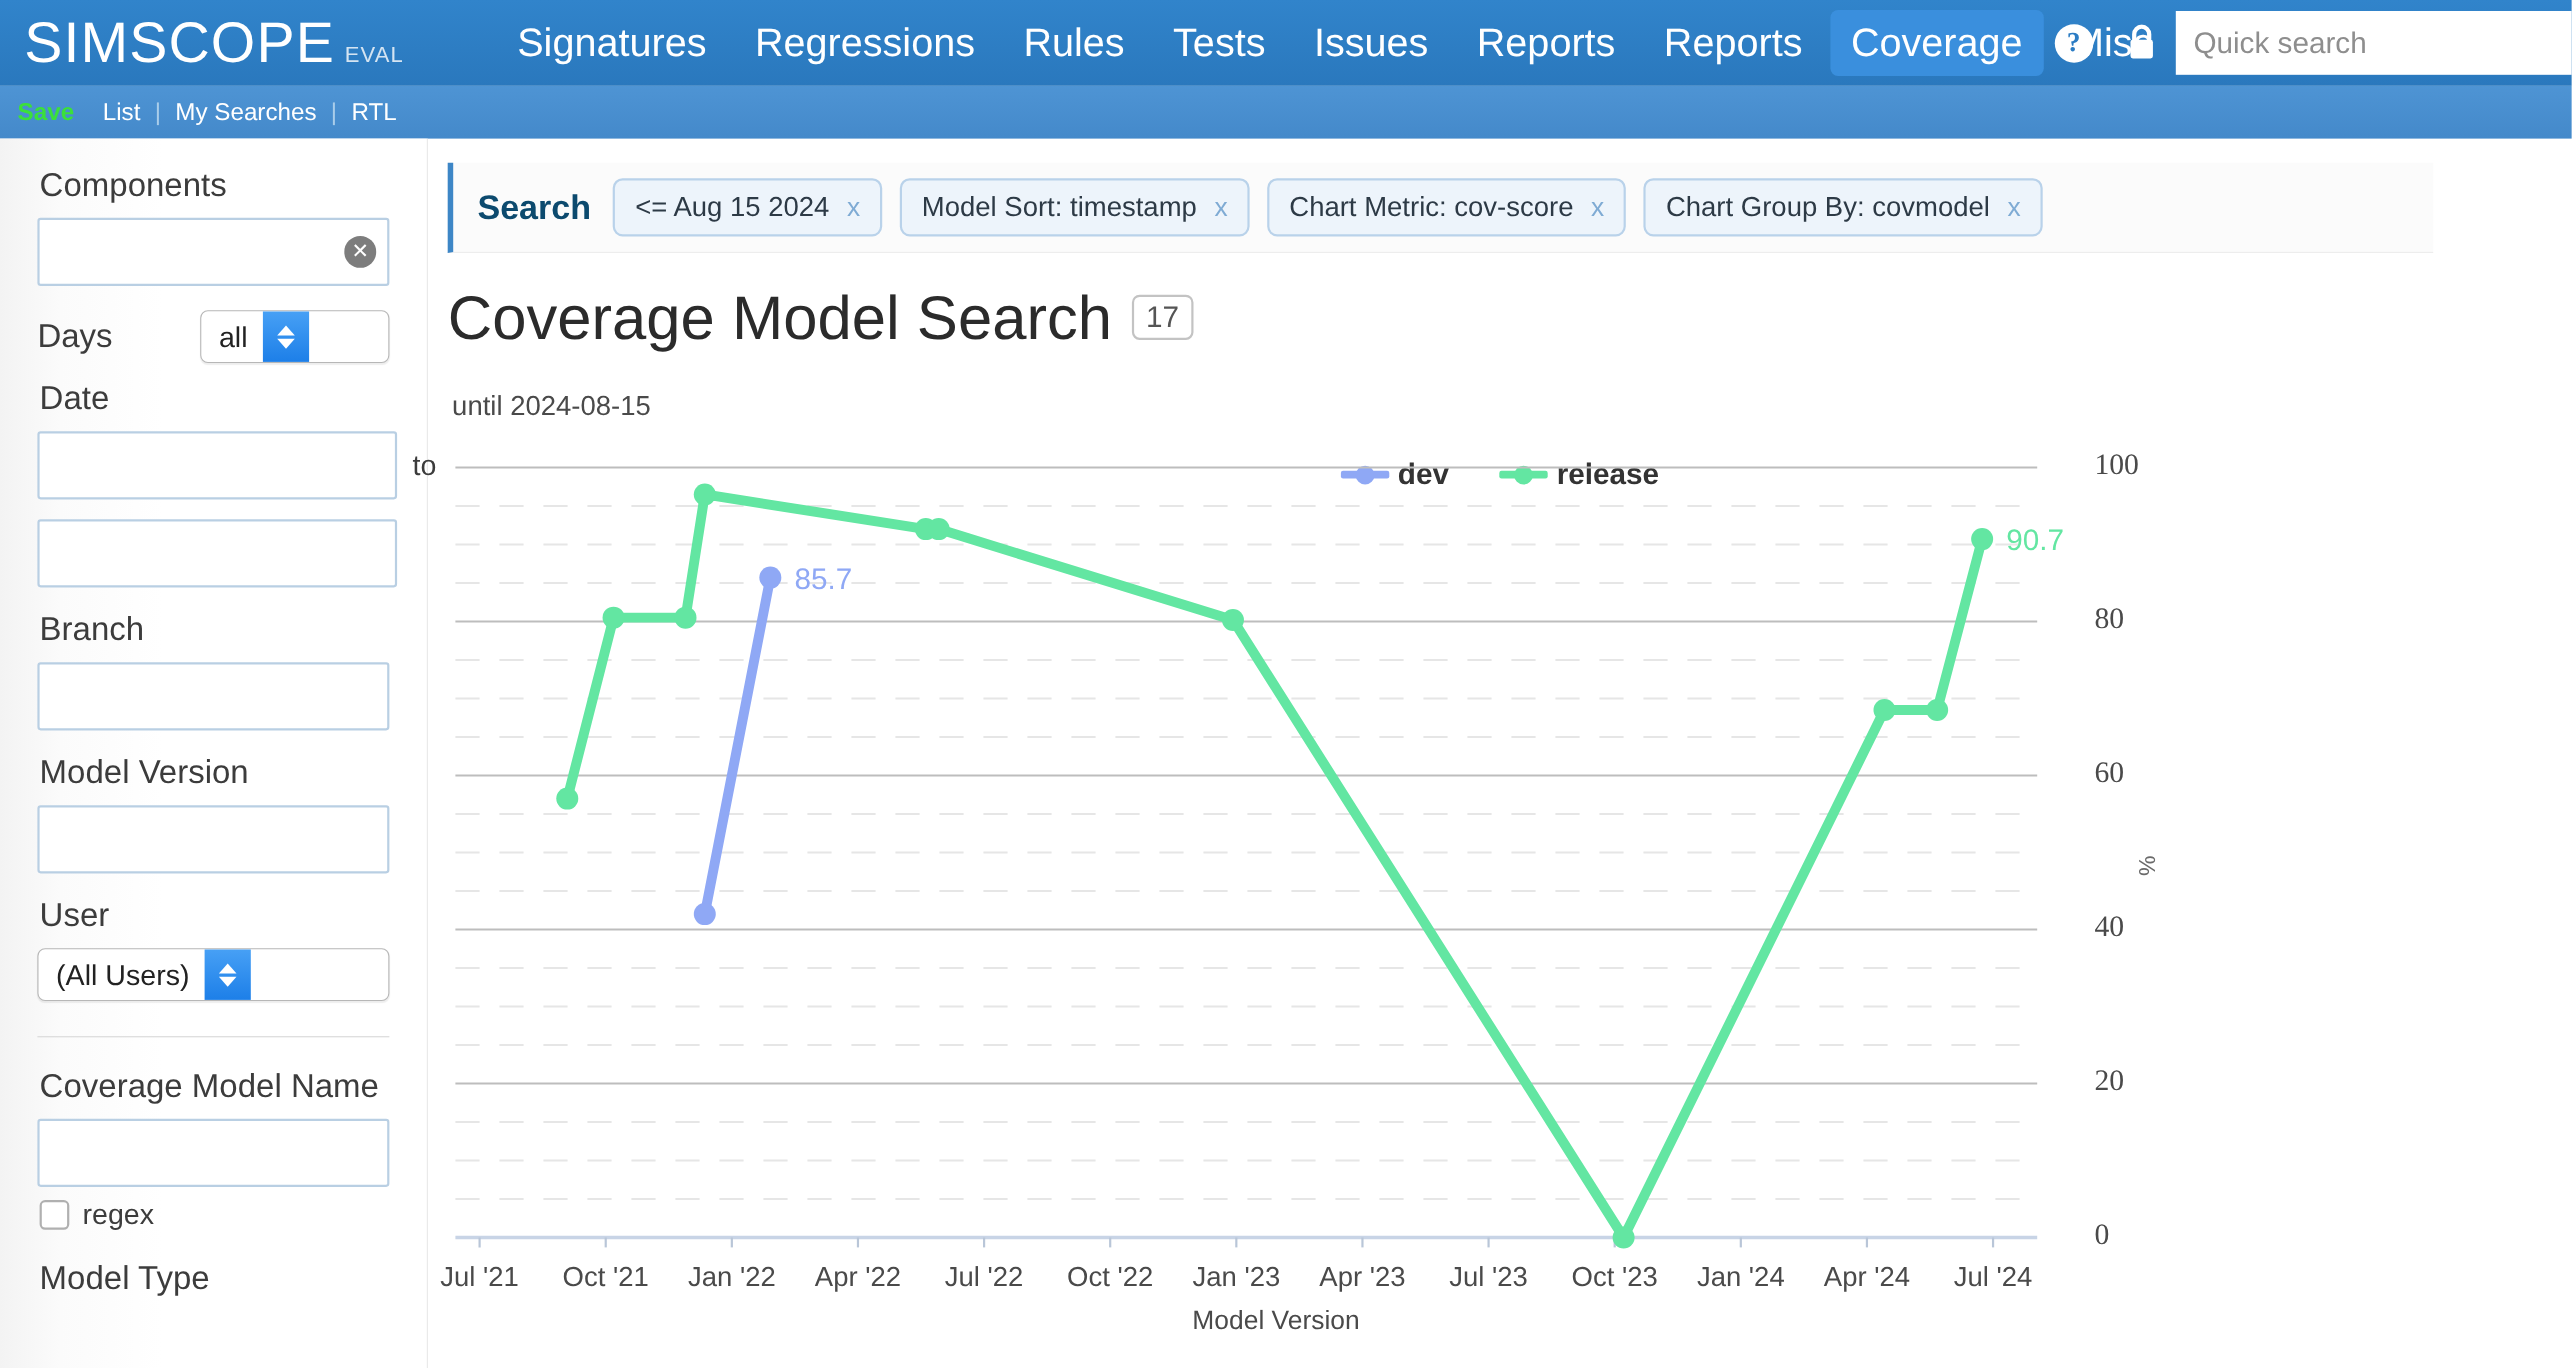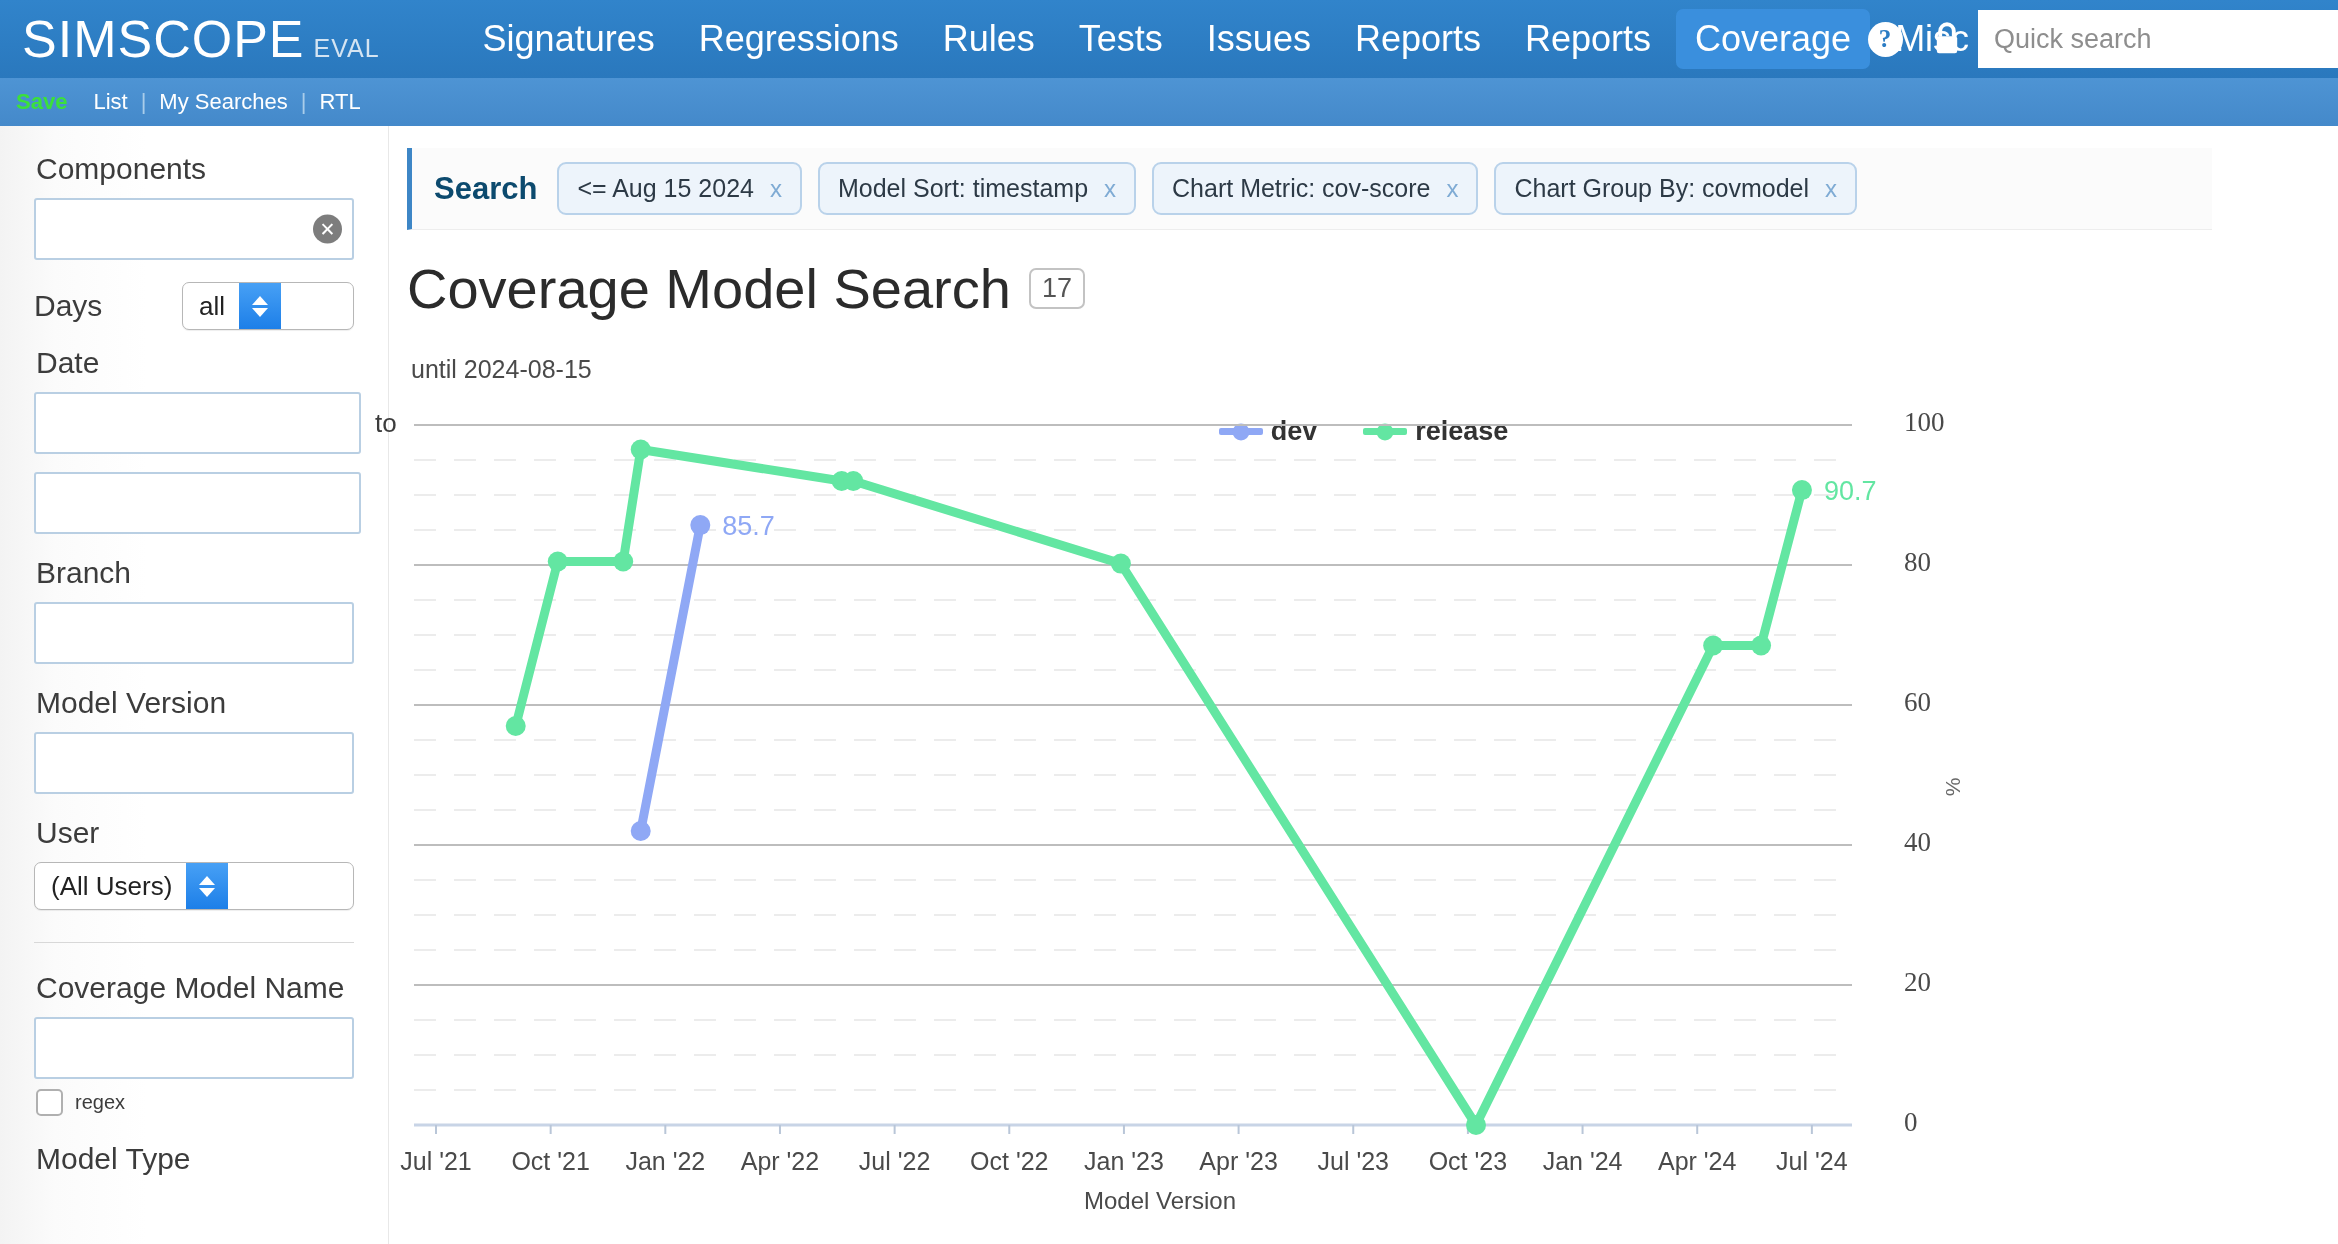--- a/index.html
+++ b/index.html
@@ -16,21 +16,21 @@
   .topnav{
     height:78px; background:#2B7CC4;
     background:linear-gradient(to bottom,#3184cb 0%,#2a78bd 100%);
     display:flex; align-items:center; position:relative;
   }
   .brand{ display:flex; align-items:baseline; padding-left:22px; }
   .brand-name{
     font-size:52px; letter-spacing:1px; color:#fff; font-weight:300;
     line-height:1; font-family:"Liberation Sans", sans-serif;
   }
-  .brand-eval{ font-size:25px; color:#d4e4f2; margin-left:9px; letter-spacing:1px;}
+  .brand-eval{ font-size:20px; color:#d4e4f2; margin-left:9px; letter-spacing:1px;}
   .nav-items{ display:flex; align-items:center; margin-left:84px; gap:6px;}
   .nav-item{
     color:#fff; font-size:36px; padding:9px 19px; border-radius:7px;
     white-space:nowrap; cursor:pointer;
   }
   .nav-item.active{ background:#3a8fdd; }
   .nav-right{ position:absolute; right:0; top:0; height:78px; display:flex; align-items:center; }
   .icon-btn{ width:62px; display:flex; align-items:center; justify-content:center; cursor:pointer;}
   .help-icon{
     width:35px;height:35px;border-radius:50%;background:#fff;color:#2B7CC4;
@@ -92,21 +92,21 @@
   .chev.up{ border-bottom:9px solid #fff; }
   .chev.dn{ border-top:9px solid #fff; }
   .sel-days{ width:172px; }
   .sel-user{ width:100%; justify-content:flex-start;}
   .date-row{ display:flex; align-items:center; gap:14px; }
   .date-row .txtin{ width:327px; }
   .to-lbl{ font-size:26px; color:#3c3c3c; }
   .divider{ height:1px;background:#d8d8d8; margin:32px 0 28px 0;}
   .chk-row{ display:flex; align-items:center; gap:12px; margin:6px 0 26px 2px;}
   .chkbox{ width:27px;height:27px;border:2px solid #b0b0b0;border-radius:5px;background:#fff;cursor:pointer;}
-  .chk-lbl{ font-size:20px;color:#3c3c3c;}
+  .chk-lbl{ font-size:26px;color:#3c3c3c;}
 
   
   .main{ flex:1; position:relative; padding:0; min-width:0;}
   .searchbar{
     margin:22px 0 0 18px; border-left:5px solid #3d86c6;
     display:flex; align-items:center; gap:16px; padding:14px 0 14px 22px;
     background:#fbfbfb; border-bottom:1px solid #ededed; width:1805px;
   }
   .search-word{ font-size:31px; color:#0c4a6e; font-weight:bold; margin-right:4px;}
   .chip{

